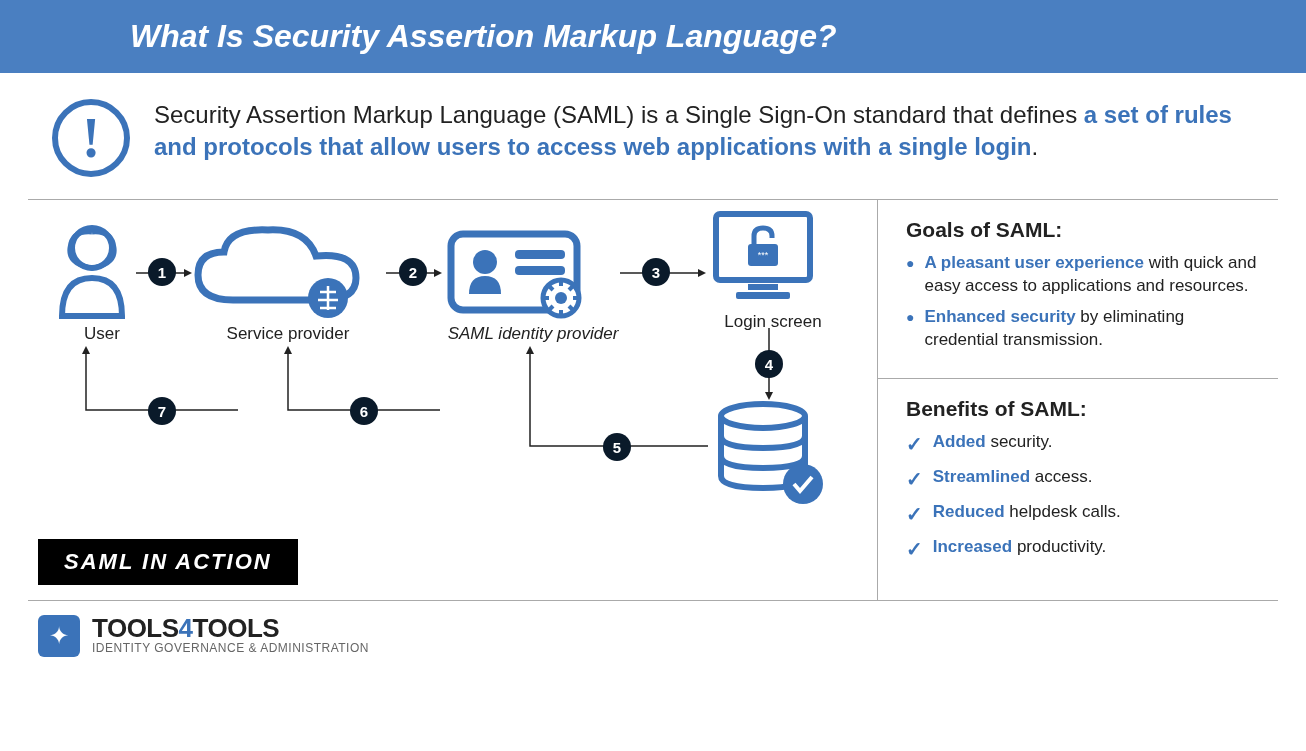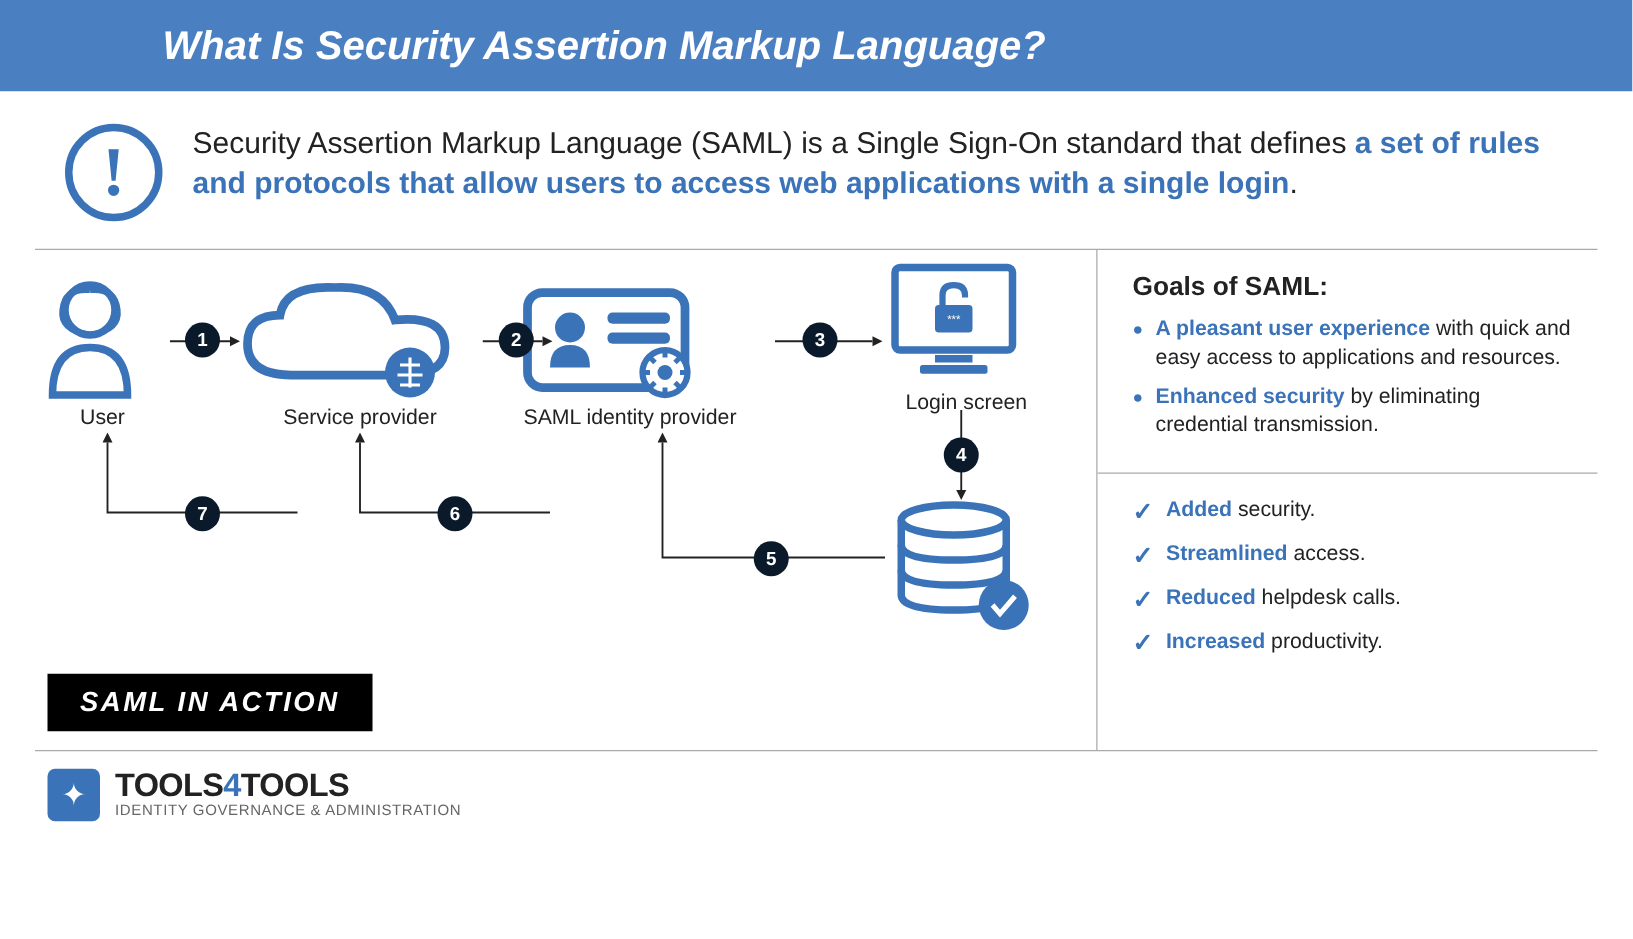--- a/index.html
+++ b/index.html
@@ -45,39 +45,39 @@
         <span class="excl-mark">!</span>
       </div>
     <div class="def-text">
       <span>Security Assertion Markup Language (SAML) is a Single Sign-On standard that defines </span><span class="hl">a set of rules and protocols that allow users to access web applications with a single login</span><span>.</span>
     </div>
   </div>
 
   <div class="main">
     <div class="diagram">
 
-      <div class="dnode" style="left:4px; top:20px; width:100px;">
+      <div class="dnode" style="left:24px; top:20px; width:100px;">
         <svg width="80" height="100" viewBox="0 0 80 100">
           <circle cx="40" cy="28" r="20" fill="none" stroke="#3b73b9" stroke-width="6"></circle>
           <path d="M 40 12 Q 20 10 18 28 Q 16 44 40 48 Q 64 44 62 28 Q 60 10 40 12" fill="none" stroke="#3b73b9" stroke-width="5"></path>
           <path d="M 10 96 Q 10 58 40 58 Q 70 58 70 96 Z" fill="none" stroke="#3b73b9" stroke-width="6"></path>
         </svg>
         <div class="label">User</div>
       </div>
 
       <div class="dnode" style="left:160px; top:20px; width:200px;">
         <svg width="180" height="100" viewBox="0 0 180 100">
           <path d="M 45 80 Q 10 80 10 55 Q 10 32 36 32 Q 40 8 80 10 Q 118 8 128 36 Q 168 32 168 58 Q 168 80 135 80 Z" fill="none" stroke="#3b73b9" stroke-width="7"></path>
           <circle cx="140" cy="78" r="20" fill="#3b73b9"></circle>
           <path d="M 140 66 L 140 90 M 132 72 L 148 72 M 130 80 L 150 80 M 132 88 L 148 88" stroke="#fff" stroke-width="2.5"></path>
         </svg>
         <div class="label">Service provider</div>
       </div>
 
-      <div class="dnode" style="left:386px; top:20px; width:180px;">
+      <div class="dnode" style="left:415px; top:20px; width:180px;font-style:italic;">
         <svg width="150" height="100" viewBox="0 0 150 100">
           <rect x="8" y="14" width="126" height="76" rx="12" fill="none" stroke="#3b73b9" stroke-width="7"></rect>
           <circle cx="42" cy="42" r="12" fill="#3b73b9"></circle>
           <path d="M 26 74 Q 26 56 42 56 Q 58 56 58 74 Z" fill="#3b73b9"></path>
           <rect x="72" y="30" width="50" height="9" rx="4" fill="#3b73b9"></rect>
           <rect x="72" y="46" width="50" height="9" rx="4" fill="#3b73b9"></rect>
           <circle cx="118" cy="78" r="18" fill="#fff" stroke="#3b73b9" stroke-width="5"></circle>
           <circle cx="118" cy="78" r="6" fill="#3b73b9"></circle>
           <g stroke="#3b73b9" stroke-width="4">
               <line x1="118" y1="60" x2="118" y2="66"></line>
@@ -166,20 +166,21 @@
         <ul class="goal-list">
           <li>
               <span><span class="hl2">A pleasant user experience</span><span> with quick and easy access to applications and resources.</span></span>
             </li>
           <li>
               <span><span class="hl2">Enhanced security</span><span> by eliminating credential transmission.</span></span>
             </li>
         </ul>
       </div>
       <div class="side-sec">
+        <div class="side-title">Benefits of SAML:</div>
         <ul class="ben-list">
           <li>
               <span class="check">✓</span>
               <span><span class="hl2">Added</span><span> security.</span></span>
             </li>
           <li>
               <span class="check">✓</span>
               <span><span class="hl2">Streamlined</span><span> access.</span></span>
             </li>
           <li>

